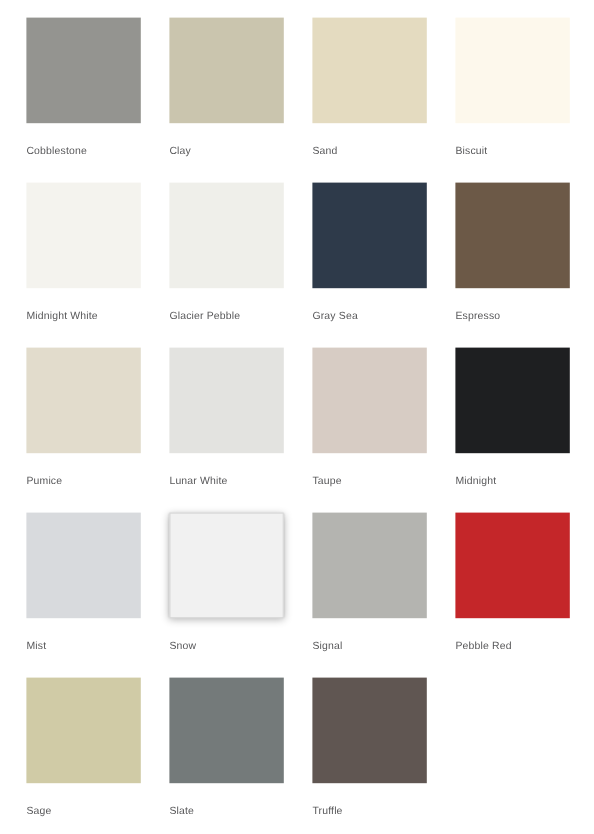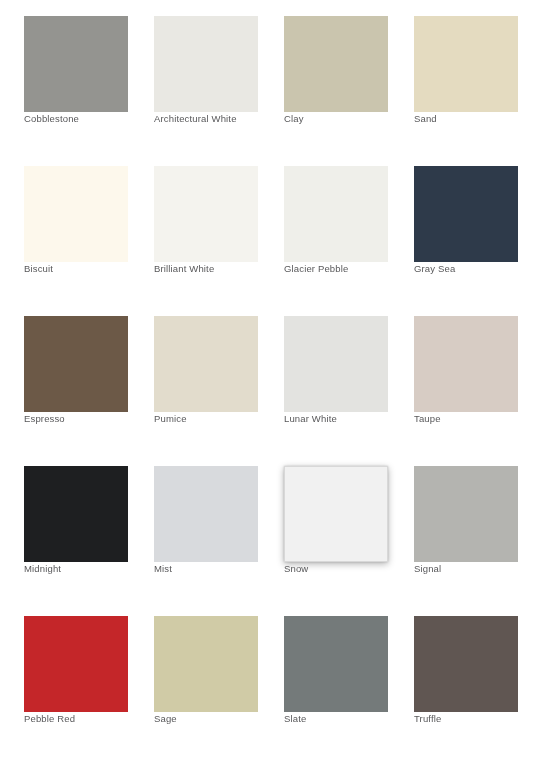--- a/index.html
+++ b/index.html
@@ -46,58 +46,54 @@
     display: block;
   }
 
   
   .swatch-cell.is-selected .swatch-chip {
     border: 1px solid #d8d8d8;
     box-shadow: 0 2px 7px rgba(0,0,0,0.30), 0 0 2px rgba(0,0,0,0.18);
   }
 
   .swatch-label {
-    margin-top: 0;
+    margin-top: 19px;
     font-size: 9.5px;
     line-height: 13px;
     color: #58585a;
     letter-spacing: 0.15px;
     width: 104px;
     word-wrap: break-word;
     font-family: "Liberation Sans", sans-serif;
   }
 </style>
 </head>
 <body>
 
 <div id="swatch-palette">
   <div class="swatch-grid" id="swatch-grid">
       <div class="swatch-cell">
         <div class="swatch-chip" style="background-color: rgb(148, 148, 144);"></div>
         <div class="swatch-label">Cobblestone</div>
       </div>
       <div class="swatch-cell">
-        <div class="swatch-chip" style="background-color: rgb(233, 232, 227);"></div>
-        <div class="swatch-label">Architectural White</div>
-      </div>
-      <div class="swatch-cell">
         <div class="swatch-chip" style="background-color: rgb(202, 197, 174);"></div>
         <div class="swatch-label">Clay</div>
       </div>
       <div class="swatch-cell">
         <div class="swatch-chip" style="background-color: rgb(228, 219, 192);"></div>
         <div class="swatch-label">Sand</div>
       </div>
       <div class="swatch-cell">
         <div class="swatch-chip" style="background-color: rgb(253, 248, 236);"></div>
         <div class="swatch-label">Biscuit</div>
       </div>
       <div class="swatch-cell">
         <div class="swatch-chip" style="background-color: rgb(244, 243, 238);"></div>
-        <div class="swatch-label">Brilliant White</div>
+        <div class="swatch-label">Midnight White</div>
       </div>
       <div class="swatch-cell">
         <div class="swatch-chip" style="background-color: rgb(239, 239, 234);"></div>
         <div class="swatch-label">Glacier Pebble</div>
       </div>
       <div class="swatch-cell">
         <div class="swatch-chip" style="background-color: rgb(46, 58, 74);"></div>
         <div class="swatch-label">Gray Sea</div>
       </div>
       <div class="swatch-cell">

